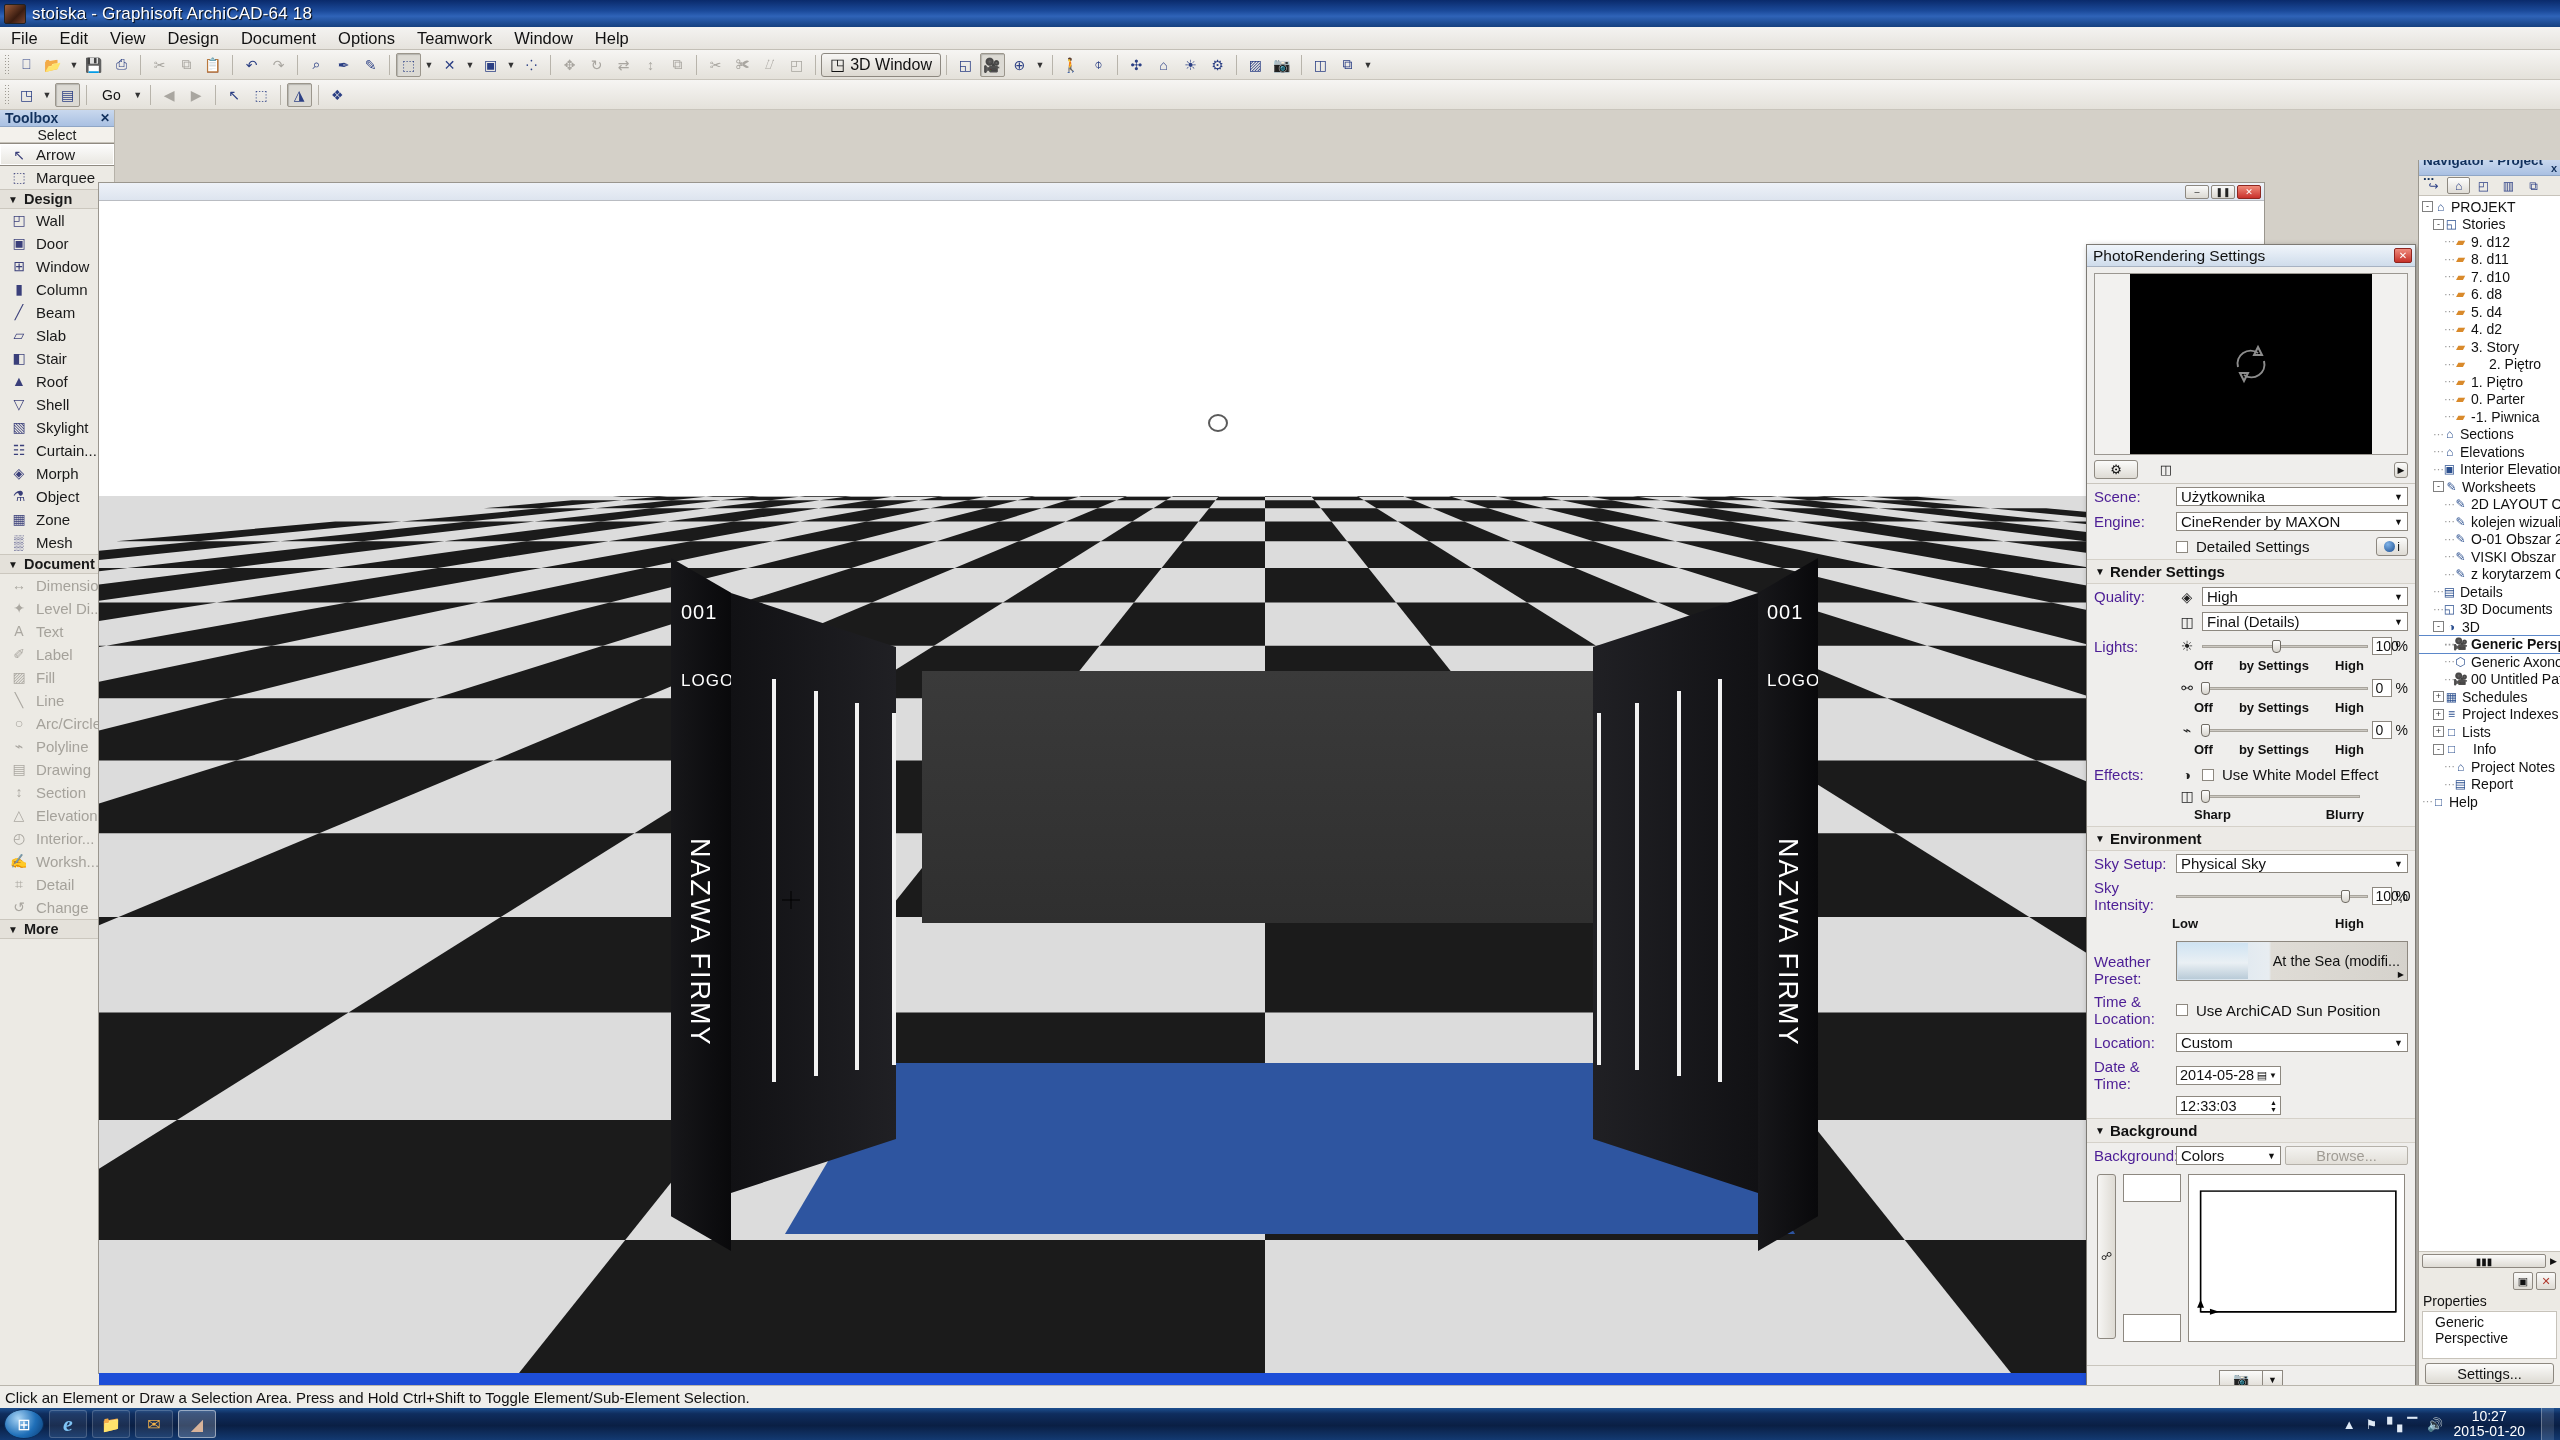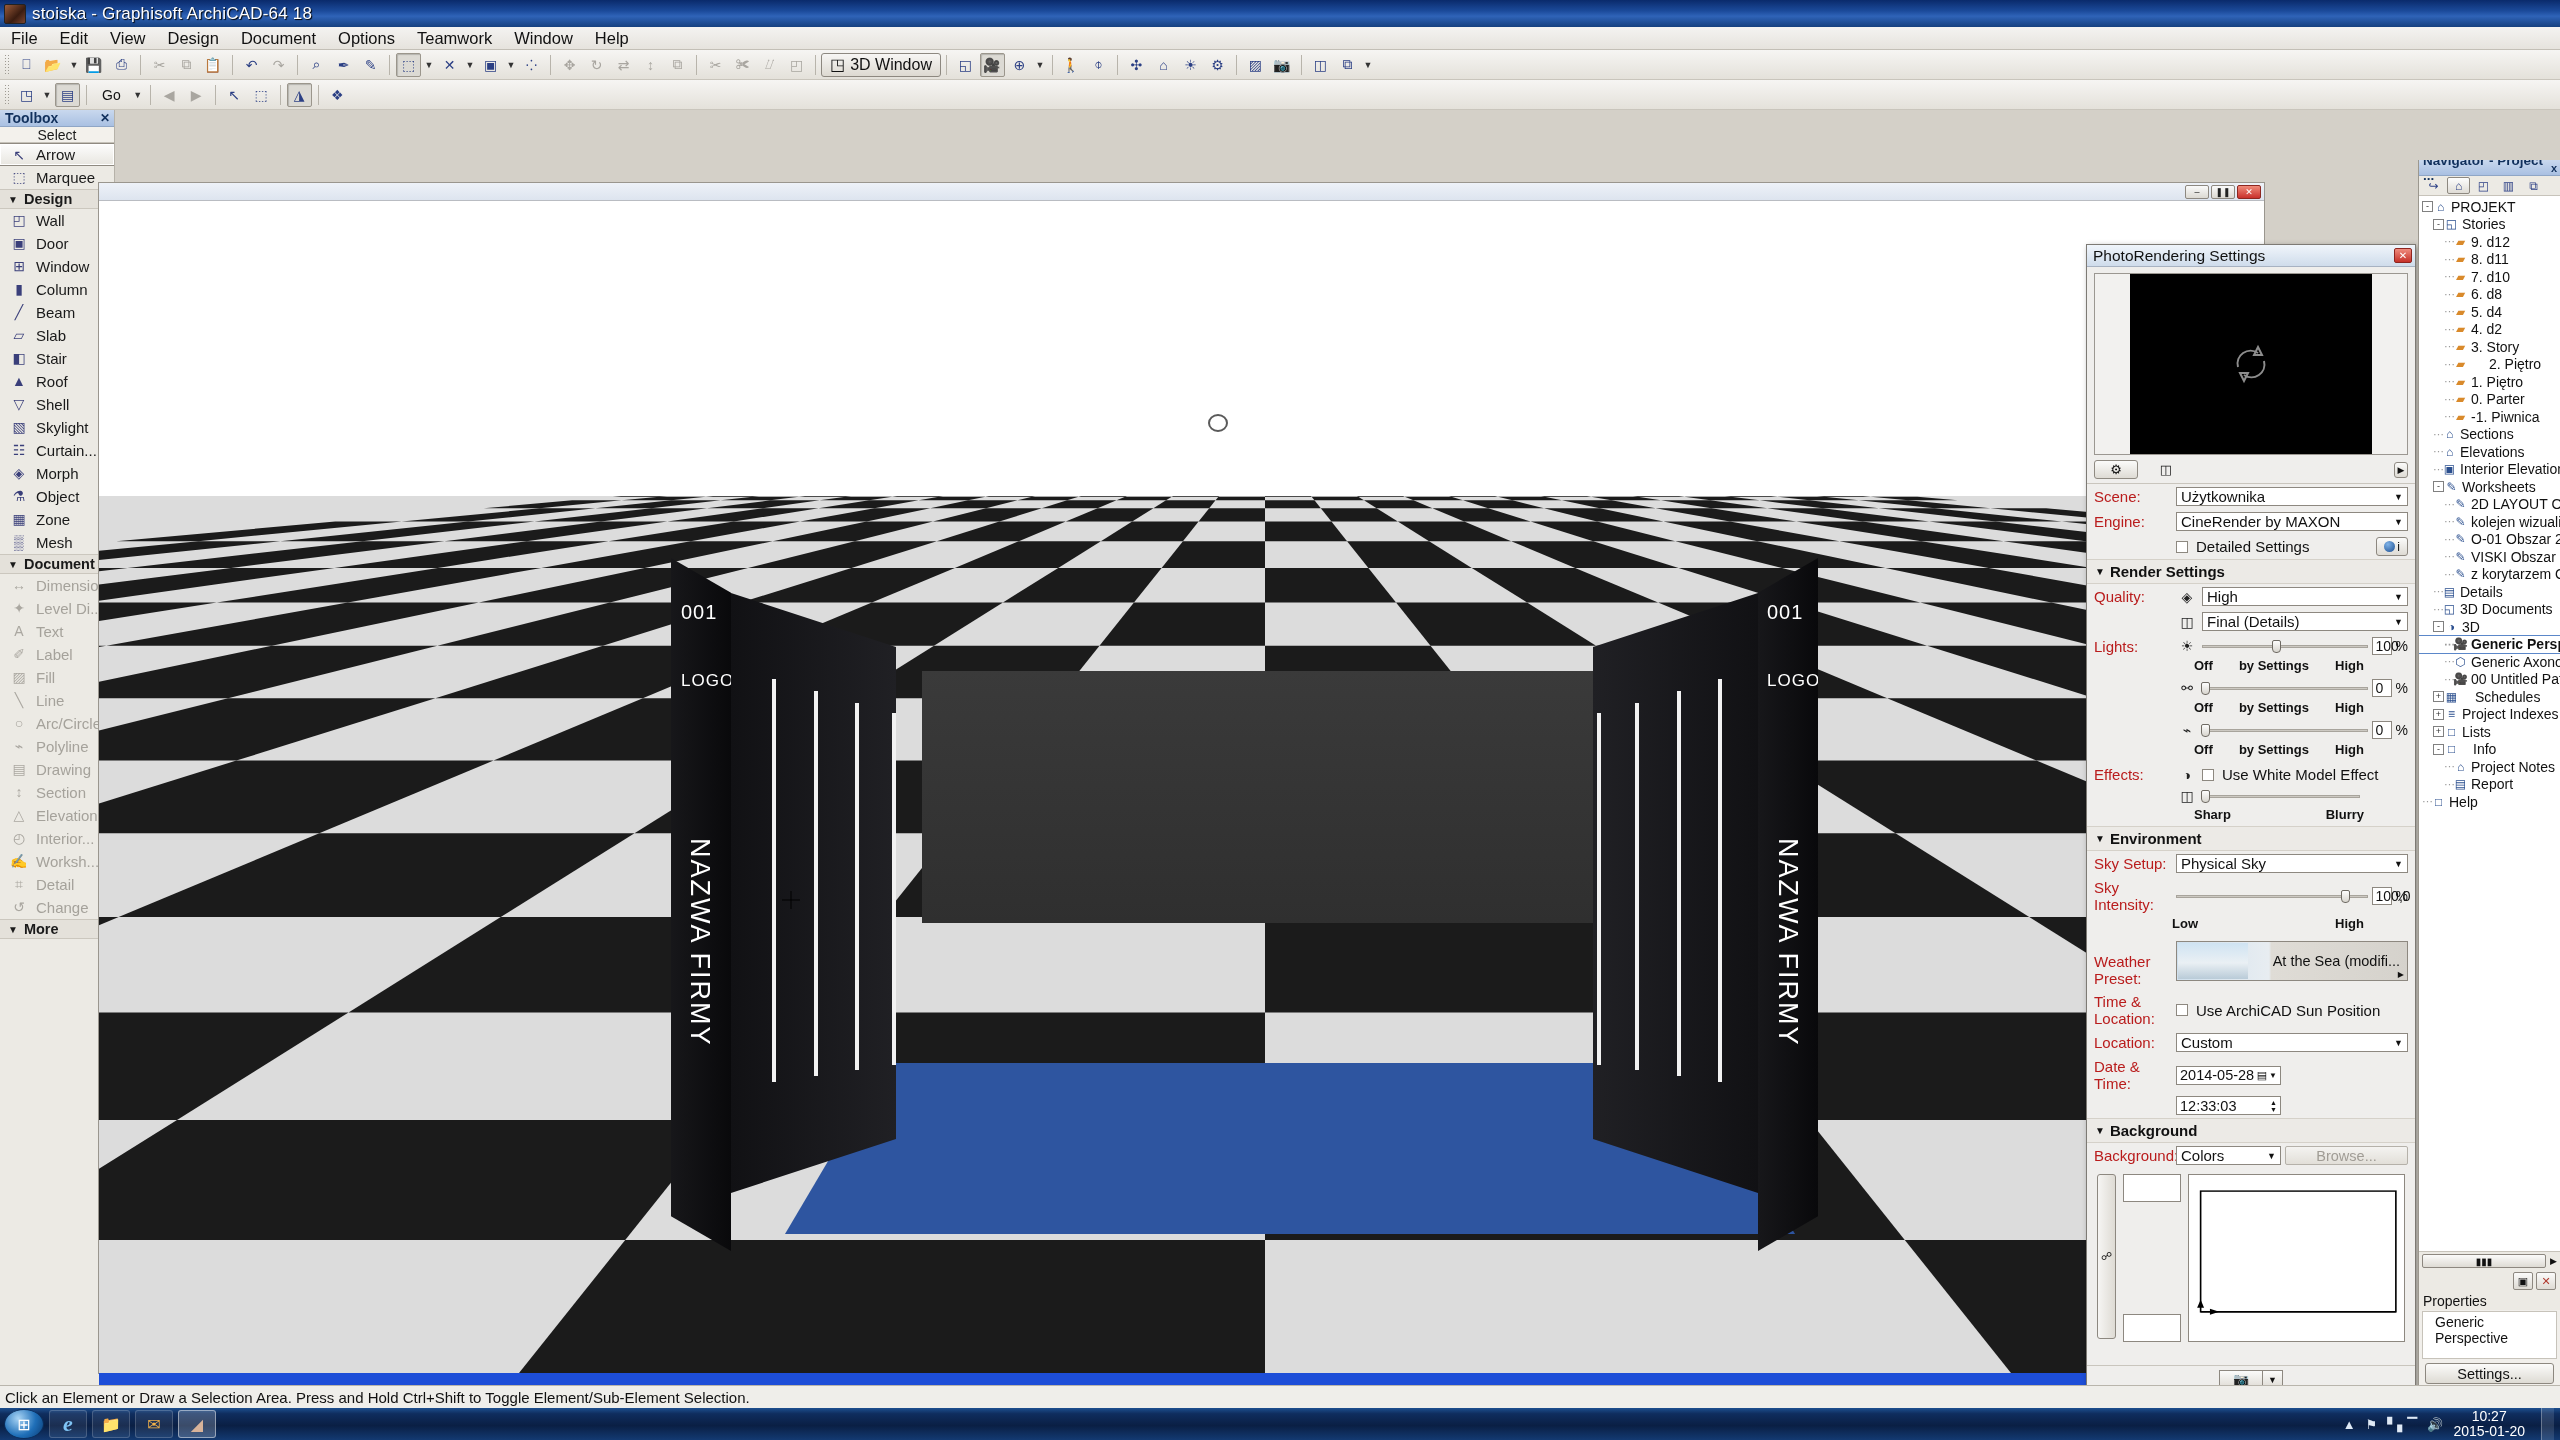--- a/index.html
+++ b/index.html
@@ -170,21 +170,21 @@
   #prs .ptab { width: 44px; height: 19px; border: 1px solid #8f8a82; border-radius: 3px;
       background: linear-gradient(to bottom,#fbfbfa,#dedbd4);
       display: flex; align-items: center; justify-content: center; font-size: 13px; }
   #prs .ptab.plain { border-color: transparent; background: transparent; }
   #prs .ptab.arrow { margin-left: auto; width: 14px; height: 16px; font-size: 9px; }
   .sec { display: flex; align-items: center; gap: 5px; font-weight: bold; font-size: 15px;
       padding: 3px 0 3px 8px; background: #eceae6; border-top: 1px solid #d5d1c9;
       border-bottom: 1px solid #d5d1c9; }
   .sec .caret { font-size: 10px; }
   .row { display: flex; align-items: center; padding: 3px 7px; gap: 4px; }
-  .row .lbl { width: 78px; font-size: 15px; color: #b91c1c; flex: none; }
+  .row .lbl { width: 78px; font-size: 15px; color: #4c1d95; flex: none; }
   .row .micon { width: 22px; text-align: center; font-size: 14px; color: #222; flex: none; }
   .cbo { flex: 1; height: 19px; background: #fff; border: 1px solid #8d8880;
       display: flex; align-items: center; padding: 0 4px; font-size: 15px; }
   .cbo .cv { flex: 1; white-space: nowrap; overflow: hidden; }
   .cbo .ca { font-size: 9px; }
   .chk { width: 12px; height: 12px; border: 1px solid #8d8880; background: #fff; flex: none; }
   .slider { position: relative; flex: 1; height: 13px; }
   .slider .track { position: absolute; left: 0; right: 0; top: 5px; height: 3px;
       background: linear-gradient(to bottom,#b5b1a9,#e3e0da); border: 1px solid #a8a49c; }
   .slider .knob { position: absolute; top: 0; width: 9px; height: 13px;
@@ -1248,21 +1248,21 @@
       <div class="tr">
         <span style="width: 25px; flex: 0 0 auto;"></span>
         <span class="dots">⋯</span>
         <span class="ti" style="color: rgb(43, 79, 142);">🎥</span>
         <span style="margin-left: 3px;">00 Untitled Path</span>
       </div>
       <div class="tr">
         <span style="width: 14px; flex: 0 0 auto;"></span>
         <span class="exp">+</span>
         <span class="ti" style="color: rgb(43, 79, 142);">▦</span>
-        <span style="margin-left: 16px; text-align: center;">Schedules</span>
+        <span style="margin-left: 3px; text-align: center;">Schedules</span>
       </div>
       <div class="tr">
         <span style="width: 14px; flex: 0 0 auto;"></span>
         <span class="exp">+</span>
         <span class="ti" style="color: rgb(43, 79, 142);">≡</span>
         <span style="margin-left: 3px;">Project Indexes</span>
       </div>
       <div class="tr">
         <span style="width: 14px; flex: 0 0 auto;"></span>
         <span class="exp">+</span>

